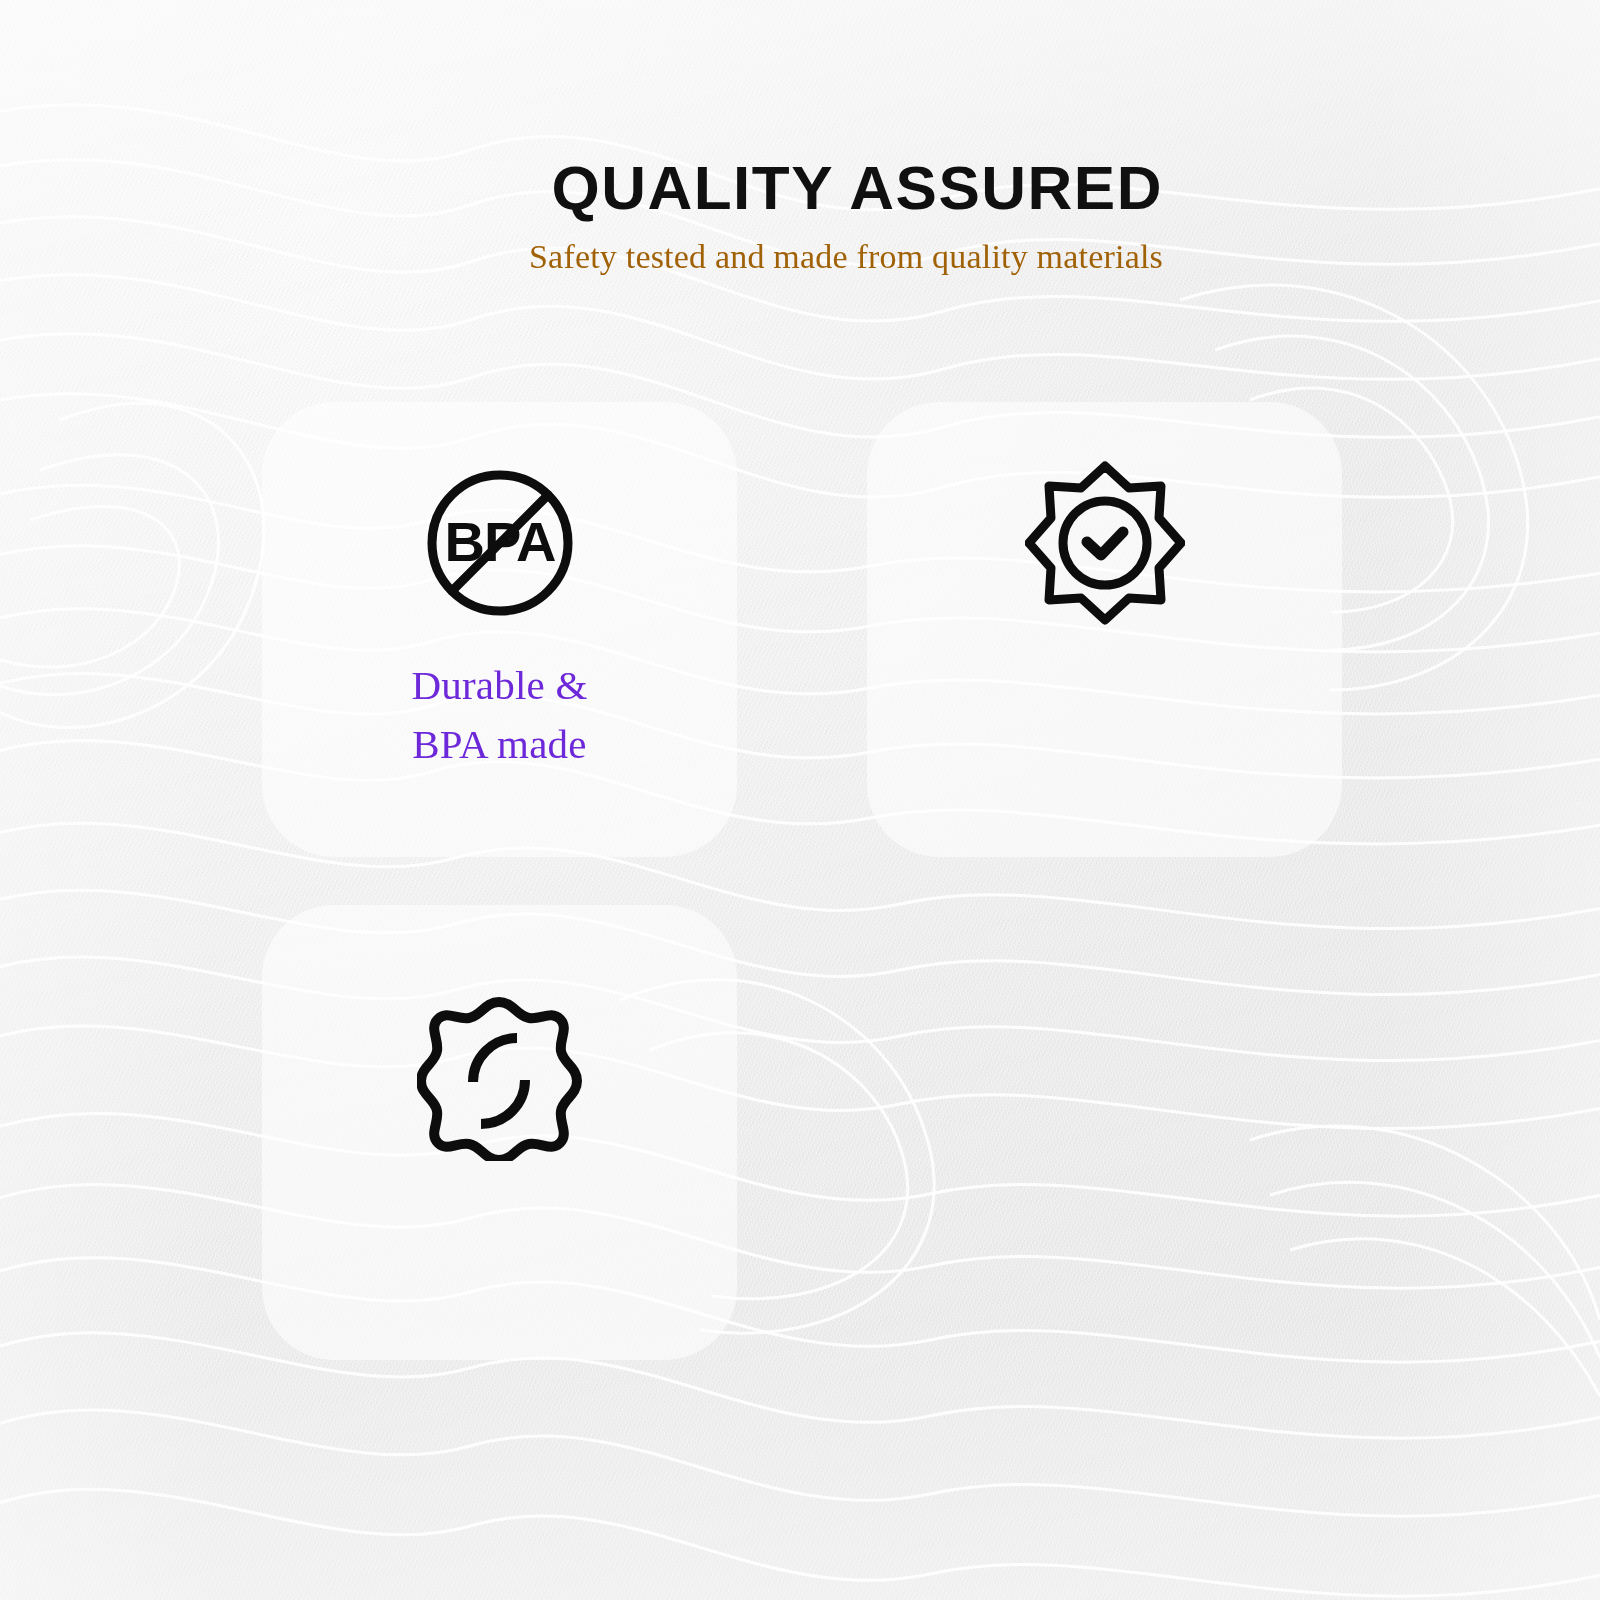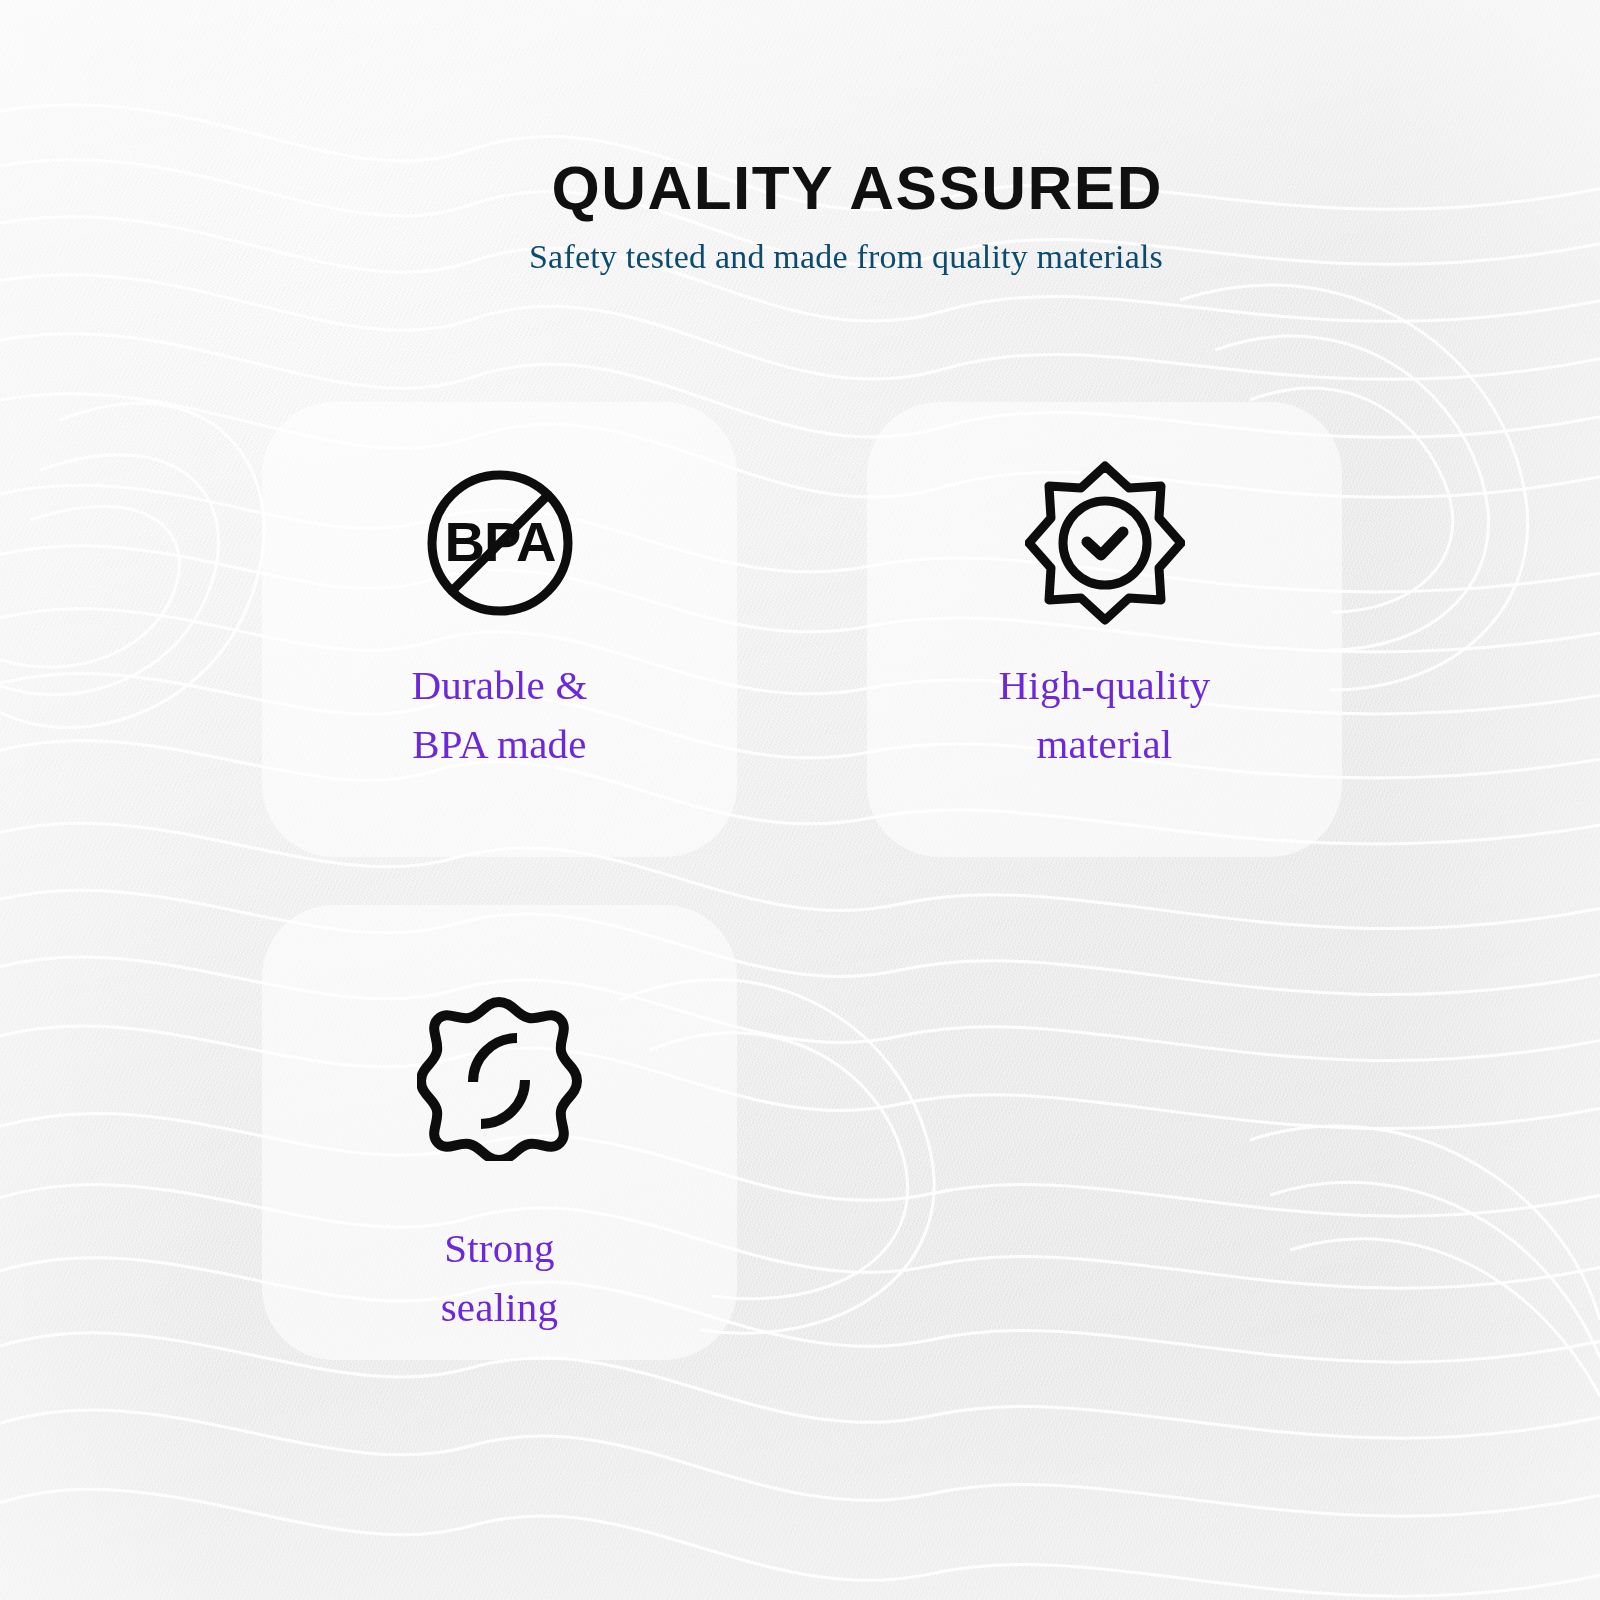--- a/index.html
+++ b/index.html
@@ -62,21 +62,21 @@
     font-size: 62px;
     letter-spacing: 1.5px;
     color: #101010;
     line-height: 1.05;
     margin: 0;
     white-space: nowrap;
   }
   .subtitle {
     font-family: "Liberation Serif", serif;
     font-size: 34px;
-    color: #0c4a6e;
+    color: #a16207;
     margin: 18px 0 0 0;
     letter-spacing: .2px;
     white-space: nowrap;
   }
 
   
   .grid {
     position: absolute;
     left: 262px;
     top: 402px;
@@ -204,24 +204,20 @@
     </div>
 
     <div class="card card-2">
       <div class="card-icon">
         <svg width="160" height="170" viewBox="0 0 160 170" aria-hidden="true">
           <path d="M80 8 L104 30 L136 28 L134 60 L156 85 L134 110 L136 142 L104 140 L80 162
                    L56 140 L24 142 L26 110 L4 85 L26 60 L24 28 L56 30 Z" fill="none" stroke="#0d0d0d" stroke-width="9" stroke-linejoin="round"></path>
           <circle cx="80" cy="85" r="42" fill="none" stroke="#0d0d0d" stroke-width="9"></circle>
           <path d="M62 84 L76 97 L98 74" fill="none" stroke="#0d0d0d" stroke-width="11" stroke-linecap="round" stroke-linejoin="round"></path>
         </svg>
-      </div>
-      <div class="card-label">
-        <span class="l1">High-quality</span>
-        <span class="l2">material</span>
       </div>
     </div>
 
 
     <div class="card card-4">
       <div class="card-icon">
         <svg width="165" height="165" viewBox="0 0 165 165" aria-hidden="true">
           <path d="M82 6
                    C 96 6, 100 20, 112 22
                    C 124 24, 134 14, 143 23
@@ -237,20 +233,16 @@
                    C 18 103, 4 99, 4 85
                    C 4 71, 18 67, 20 55
                    C 22 43, 12 32, 21 23
                    C 30 14, 40 24, 52 22
                    C 64 20, 68 6, 82 6 Z" fill="none" stroke="#0d0d0d" stroke-width="10" stroke-linejoin="round"></path>
 
           <path d="M100 42 A 44 44 0 0 0 56 86" fill="none" stroke="#0d0d0d" stroke-width="10" stroke-linecap="butt"></path>
           <path d="M64 128 A 44 44 0 0 0 108 84" fill="none" stroke="#0d0d0d" stroke-width="10" stroke-linecap="butt"></path>
         </svg>
       </div>
-      <div class="card-label">
-        <span class="l1">Strong</span>
-        <span class="l2">sealing</span>
-      </div>
     </div>
 
   </div>
 </div>
 
 </body></html>

